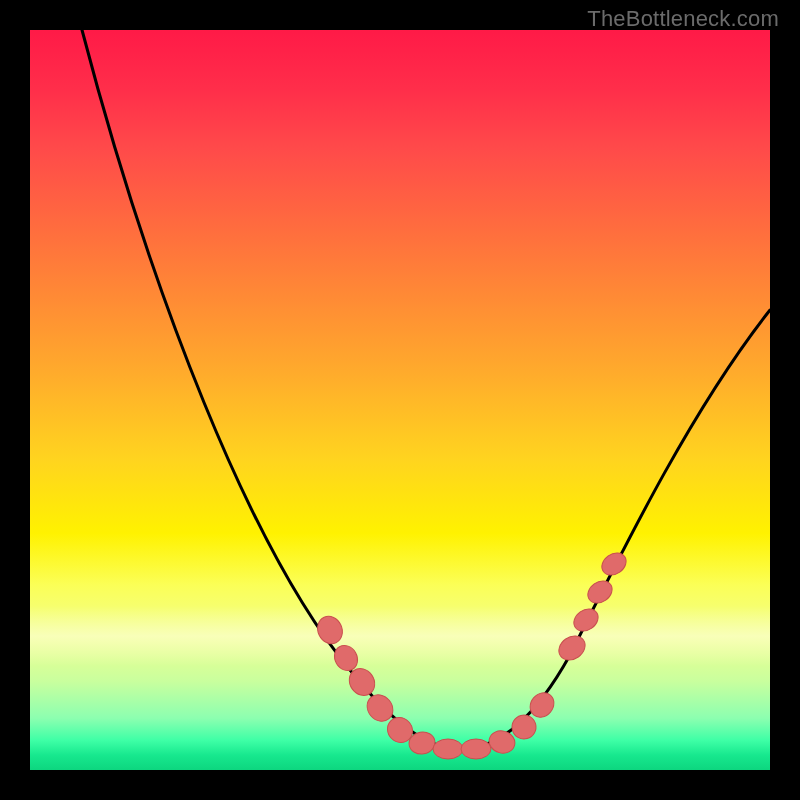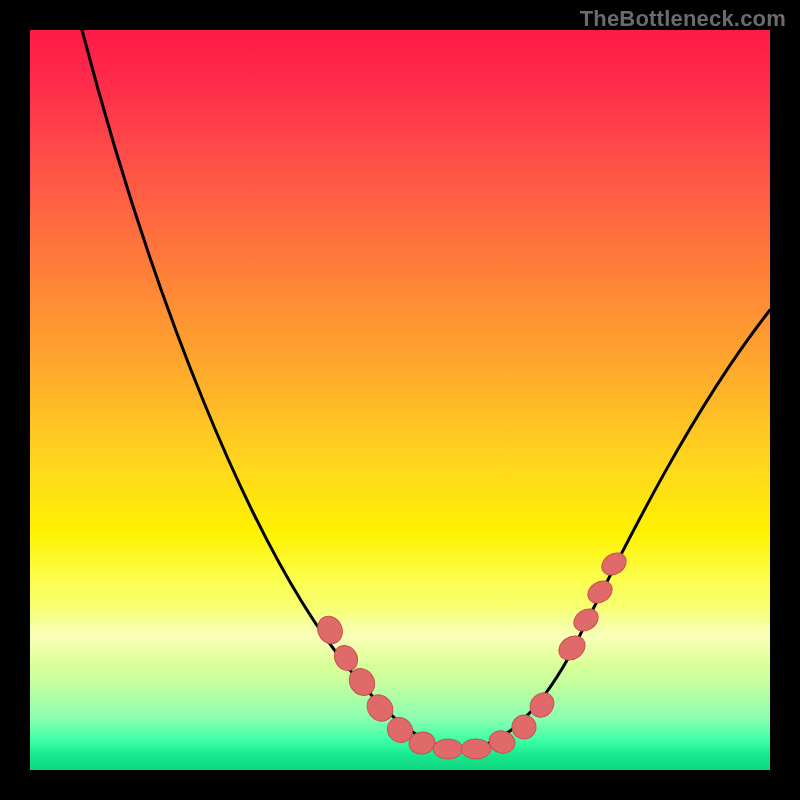--- a/index.html
+++ b/index.html
@@ -53,25 +53,25 @@
     height: 60px;
     background: linear-gradient(to bottom,
       rgba(255,255,220,0.0) 0%,
       rgba(255,255,220,0.55) 50%,
       rgba(255,255,220,0.0) 100%);
     pointer-events: none;
   }
   .watermark {
     position: absolute;
     top: 6px;
-    right: 14px;
+    right: 21px;
     color: #6b6b6b;
     font-size: 22px;
     letter-spacing: 0.2px;
-    font-weight: 700;
+    font-weight: 400;
     z-index: 50;
     user-select: none;
   }
   svg.curve {
     position: absolute;
     left: 0;
     top: 0;
     width: 740px;
     height: 740px;
     overflow: visible;

